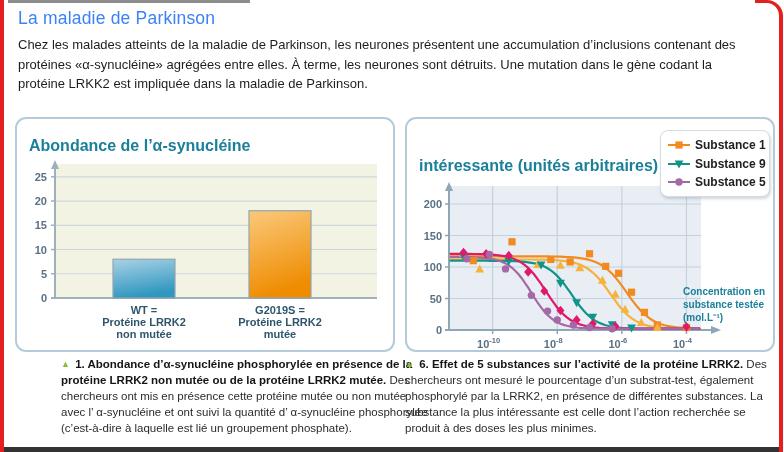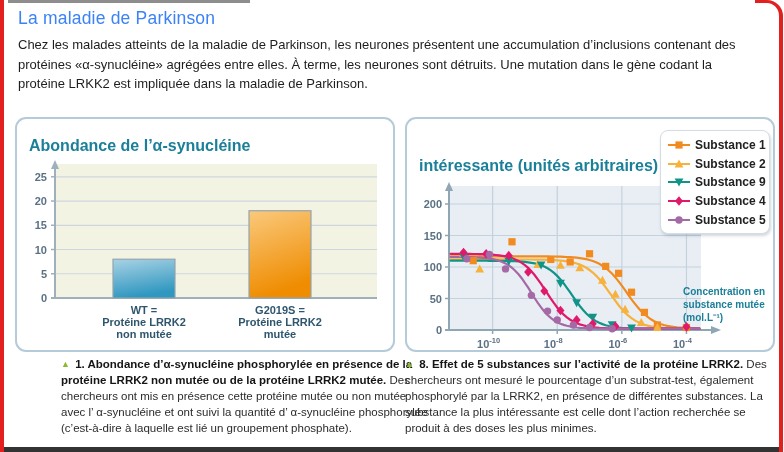--- a/index.html
+++ b/index.html
@@ -201,58 +201,44 @@
       <div class="legend" id="legend">
           <div class="legend-row">
             <svg width="24" height="12">
               <line x1="1" y1="6" x2="23" y2="6" stroke="#f18b1f" stroke-width="2"></line>
               <rect x="8.4" y="2.4" width="7.2" height="7.2" fill="#f18b1f"></rect>
             </svg>
             <span class="legend-label">Substance 1</span>
           </div>
           <div class="legend-row">
             <svg width="24" height="12">
-              <line x1="1" y1="6" x2="23" y2="6" stroke="#f6b23c" stroke-width="2"></line>
-              <path d="M 12 1.5999999999999996 L 16.4 9.6 L 7.6 9.6 Z" fill="#f6b23c"></path>
-            </svg>
-            <span class="legend-label">Substance 2</span>
-          </div>
-          <div class="legend-row">
-            <svg width="24" height="12">
               <line x1="1" y1="6" x2="23" y2="6" stroke="#119488" stroke-width="2"></line>
               <path d="M 12 10.4 L 16.4 2.4 L 7.6 2.4 Z" fill="#119488"></path>
             </svg>
             <span class="legend-label">Substance 9</span>
-          </div>
-          <div class="legend-row">
-            <svg width="24" height="12">
-              <line x1="1" y1="6" x2="23" y2="6" stroke="#e0196b" stroke-width="2"></line>
-              <path d="M 12 1.2000000000000002 L 16 6 L 12 10.8 L 8 6 Z" fill="#e0196b"></path>
-            </svg>
-            <span class="legend-label">Substance 4</span>
           </div>
           <div class="legend-row">
             <svg width="24" height="12">
               <line x1="1" y1="6" x2="23" y2="6" stroke="#a569a6" stroke-width="2"></line>
               <circle cx="12" cy="6" r="3.7" fill="#a569a6"></circle>
             </svg>
             <span class="legend-label">Substance 5</span>
           </div>
         </div>
       <div class="xaxis-label">
         <span>Concentration en</span><br>
-        <span>substance mutée</span><br>
+        <span>substance testée</span><br>
         <span>(mol.L⁻¹)</span>
       </div>
     </div>
   </div>
 
   <div class="captions">
     <div class="caption c1">
       <span class="cap-marker">▲</span>
       <span class="cap-bold">1. Abondance d’α-synucléine phosphorylée en présence de la protéine LRRK2 non mutée ou de la protéine LRRK2 mutée.</span><span> Des chercheurs ont mis en présence cette protéine mutée ou non mutée avec l’ α-synucléine et ont suivi la quantité d’ α-synucléine phosphorylée (c’est-à-dire à laquelle est lié un groupement phosphate).</span>
     </div>
     <div class="caption c2">
       <span class="cap-marker">▲</span>
-      <span class="cap-bold">8. Effet de 5 substances sur l’activité de la protéine LRRK2.</span><span> Des chercheurs ont mesuré le pourcentage d’un substrat-test, également phosphorylé par la LRRK2, en présence de différentes substances. La substance la plus intéressante est celle dont l’action recherchée se produit à des doses les plus minimes.</span>
+      <span class="cap-bold">6. Effet de 5 substances sur l’activité de la protéine LRRK2.</span><span> Des chercheurs ont mesuré le pourcentage d’un substrat-test, également phosphorylé par la LRRK2, en présence de différentes substances. La substance la plus intéressante est celle dont l’action recherchée se produit à des doses les plus minimes.</span>
     </div>
   </div>
 </div>
 
 </body></html>

